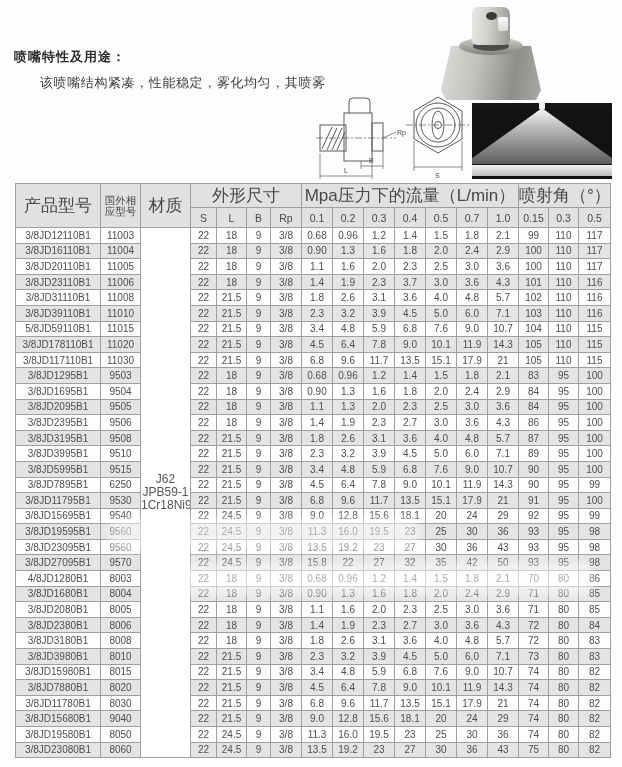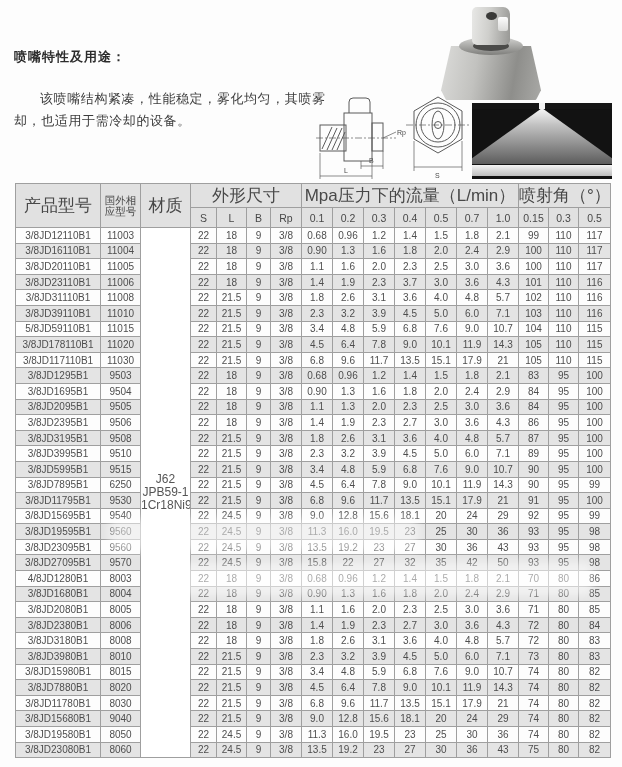--- a/index.html
+++ b/index.html
@@ -8,21 +8,21 @@
     background:#fdfdfd; color:#333;
     font-family:"Liberation Sans","DejaVu Sans",sans-serif;
   }
   .page { position:absolute; inset:0;border-radius:16px; }
 
   
   .section-title {
     position:absolute; left:14px; top:48px;
     font-size:13px; font-weight:bold; color:#2d2d2d; letter-spacing:1px;
   }
-  .description { position:absolute; left:14px; top:88px; width:326px; }
+  .description { position:absolute; left:14px; top:72px; width:326px; }
   .description .line {
     font-size:13px; line-height:22px; color:#3c3c3c; letter-spacing:0.6px;
     white-space:nowrap;
   }
   .description .line.first { text-indent:2em; }
 
   
   .photo-nozzle { position:absolute; left:432px; top:4px; width:118px; height:98px; }
   .nozzle-nut {
     position:absolute; left:9px; top:42px; width:100px; height:54px;
@@ -106,21 +106,20 @@
   .watermark .wm-blob.b2 { left:70px; top:50px; width:418px; height:34px; }
 </style>
 </head>
 <body>
 
 <div class="page">
 
   <div class="section-title">喷嘴特性及用途：</div>
   <div class="description">
     <div class="line first">该喷嘴结构紧凑，性能稳定，雾化均匀，其喷雾</div>
-    <div class="line">却，也适用于需冷却的设备。</div>
   </div>
 
   <div class="photo-nozzle">
     <div class="nozzle-nut"></div>
     <div class="nozzle-washer">
       <div class="nozzle-washer-hole"></div>
     </div>
     <div class="nozzle-cap">
       <div class="nozzle-cap-slot"></div>
       <div class="nozzle-cap-cut"></div>

